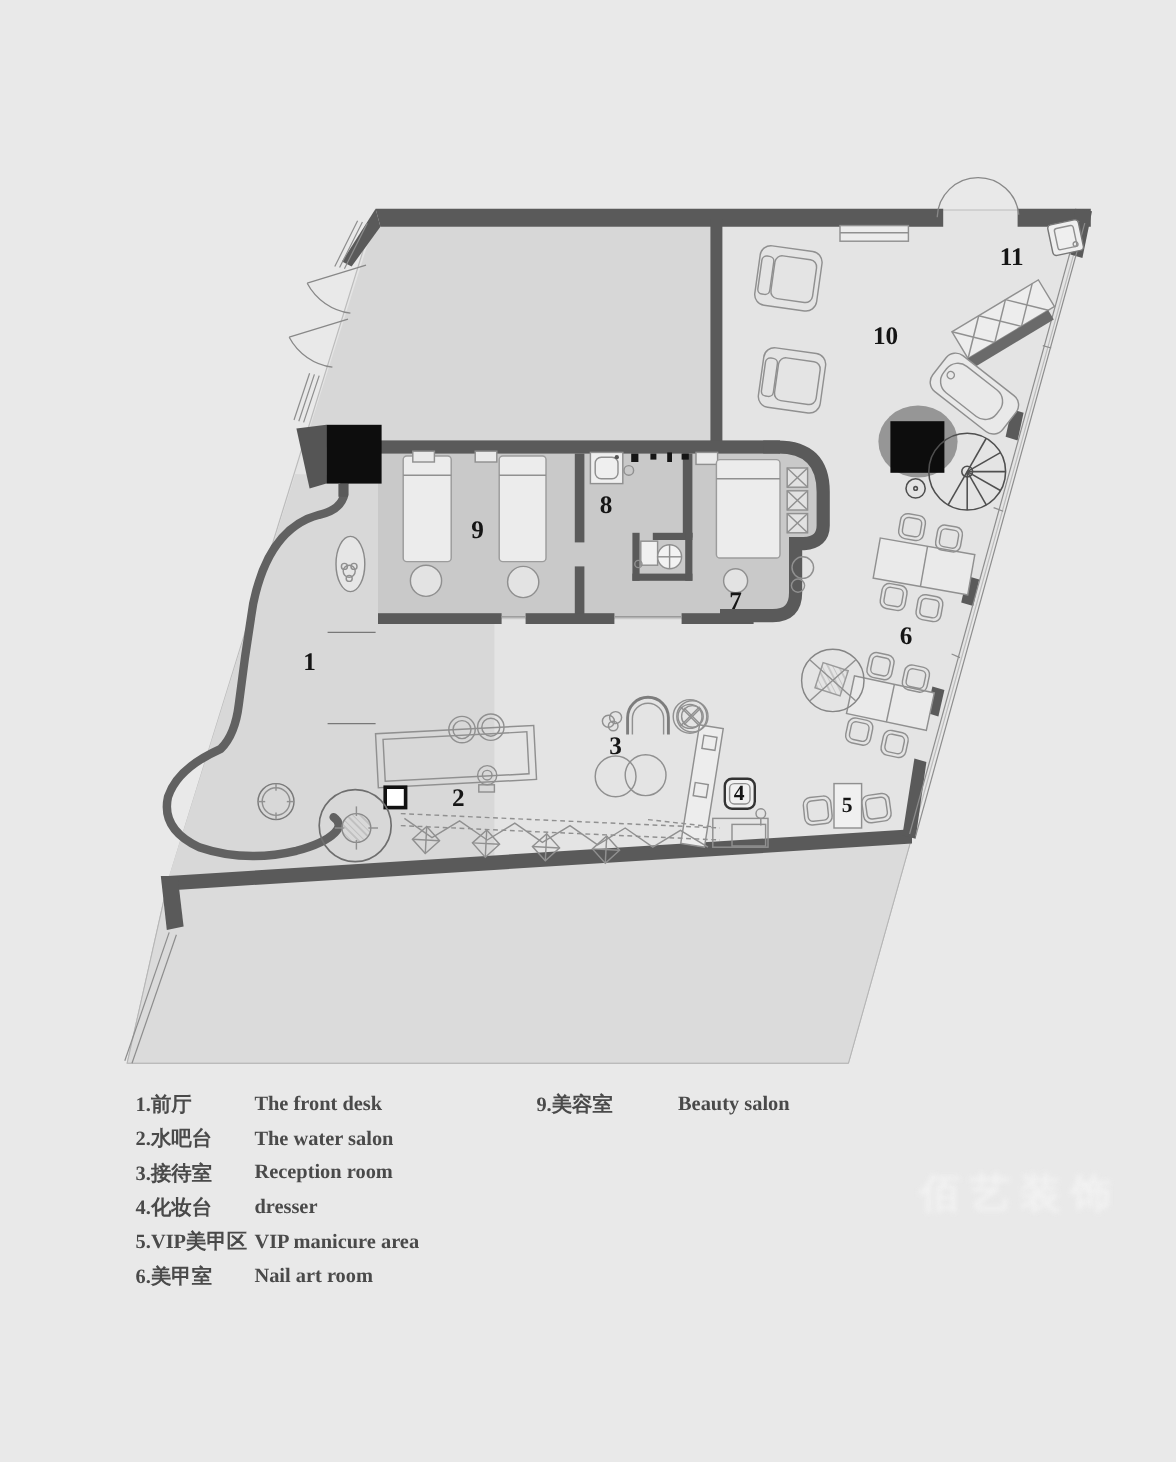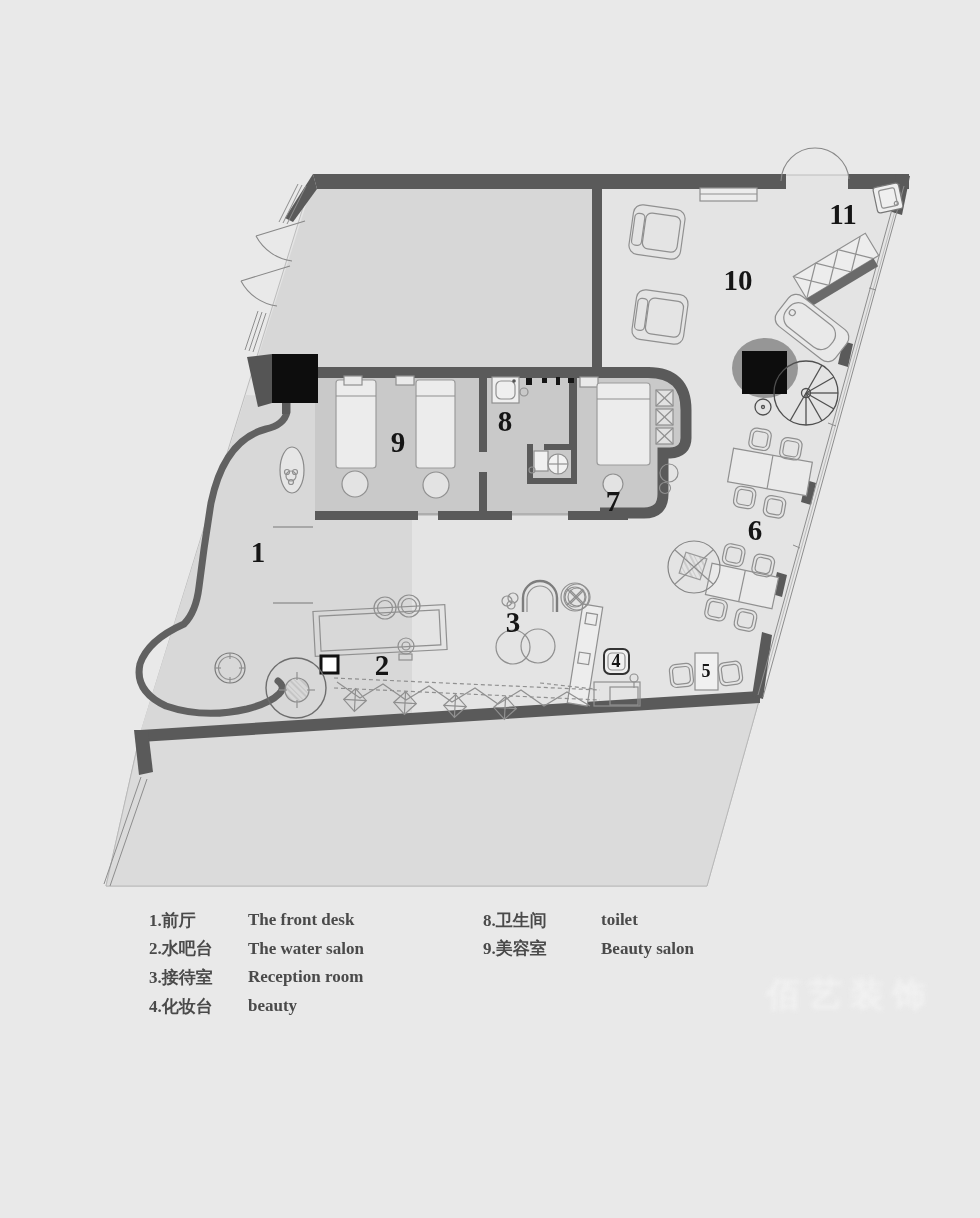--- a/index.html
+++ b/index.html
@@ -5,33 +5,33 @@
   html,body{margin:0;padding:0;}
   body{
     width:980px;height:1218px;position:relative;overflow:hidden;
     background:#e9e9e9;
     font-family:"Liberation Serif","DejaVu Serif",serif;
   }
   #stage{position:absolute;inset:0;}
   svg{position:absolute;left:0;top:0;}
   .room-num{
     position:absolute;transform:translate(-50%,-50%);
-    font-weight:700;font-size:29px;color:#151515;line-height:1;
+    font-weight:700;font-size:21px;color:#151515;line-height:1;
     font-family:"Liberation Serif","DejaVu Serif",serif;
   }
   .room-num.small{font-size:18px;}
   .legend{
     position:absolute;left:0;top:906px;width:980px;color:#4a4a4a;
     font-weight:700;font-size:17px;
   }
   .legend .col{position:absolute;top:0;}
   .legend .col.left{left:113px;width:330px;}
   .legend .col.right{left:447px;width:360px;}
   .legend .row{display:flex;height:28.6px;align-items:center;}
-  .legend .zh{display:inline-block;margin-left:36px;}
+  .legend .zh{display:inline-block;}
   .legend .col.left .zh{width:99px;}
   .legend .col.right .zh{width:118px;}
   .legend .en{display:inline-block;}
   .watermark{
     position:absolute;left:766px;top:972px;width:210px;
     font-size:34px;font-weight:700;letter-spacing:8px;
     color:#f4f4f4;opacity:.85;filter:blur(2px);
     font-family:"Liberation Serif",serif;user-select:none;
   }
 </style>
@@ -432,28 +432,32 @@
       <div class="row">
           <span class="zh">2.水吧台</span>
           <span class="en">The water salon</span>
         </div>
       <div class="row">
           <span class="zh">3.接待室</span>
           <span class="en">Reception room</span>
         </div>
       <div class="row">
           <span class="zh">4.化妆台</span>
-          <span class="en">beauty</span>
+          <span class="en">dresser</span>
+        </div>
+      <div class="row">
+          <span class="zh">5.VIP美甲区</span>
+          <span class="en">VIP manicure area</span>
+        </div>
+      <div class="row">
+          <span class="zh">6.美甲室</span>
+          <span class="en">Nail art room</span>
         </div>
     </div>
     <div class="col right">
       <div class="row">
-          <span class="zh">8.卫生间</span>
-          <span class="en">toilet</span>
-        </div>
-      <div class="row">
           <span class="zh">9.美容室</span>
           <span class="en">Beauty salon</span>
         </div>
     </div>
   </div>
 
 </div>
 
 </body></html>

